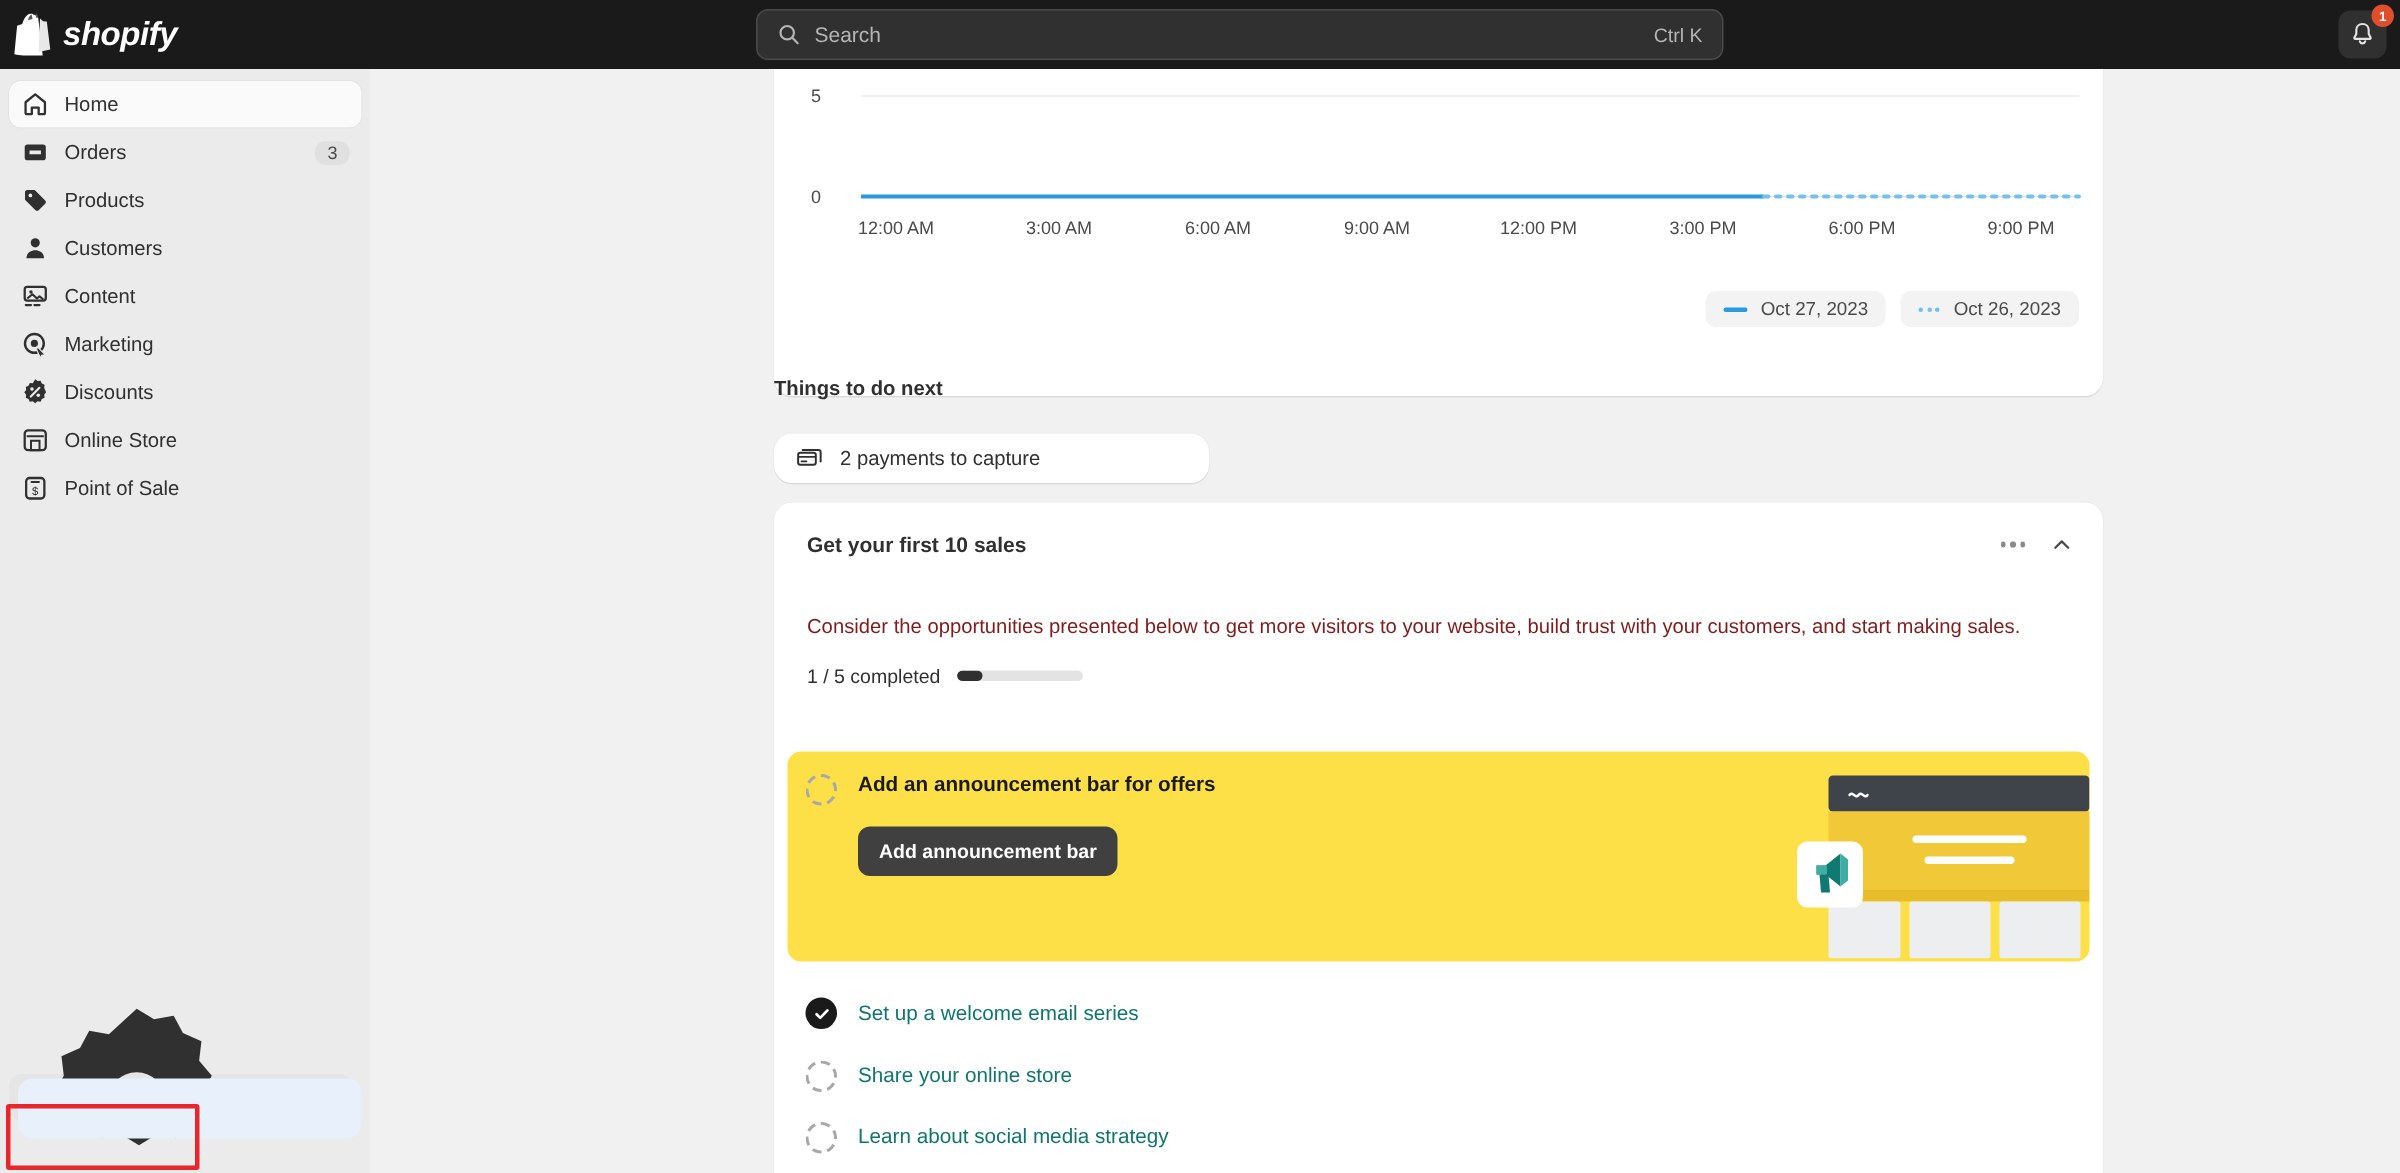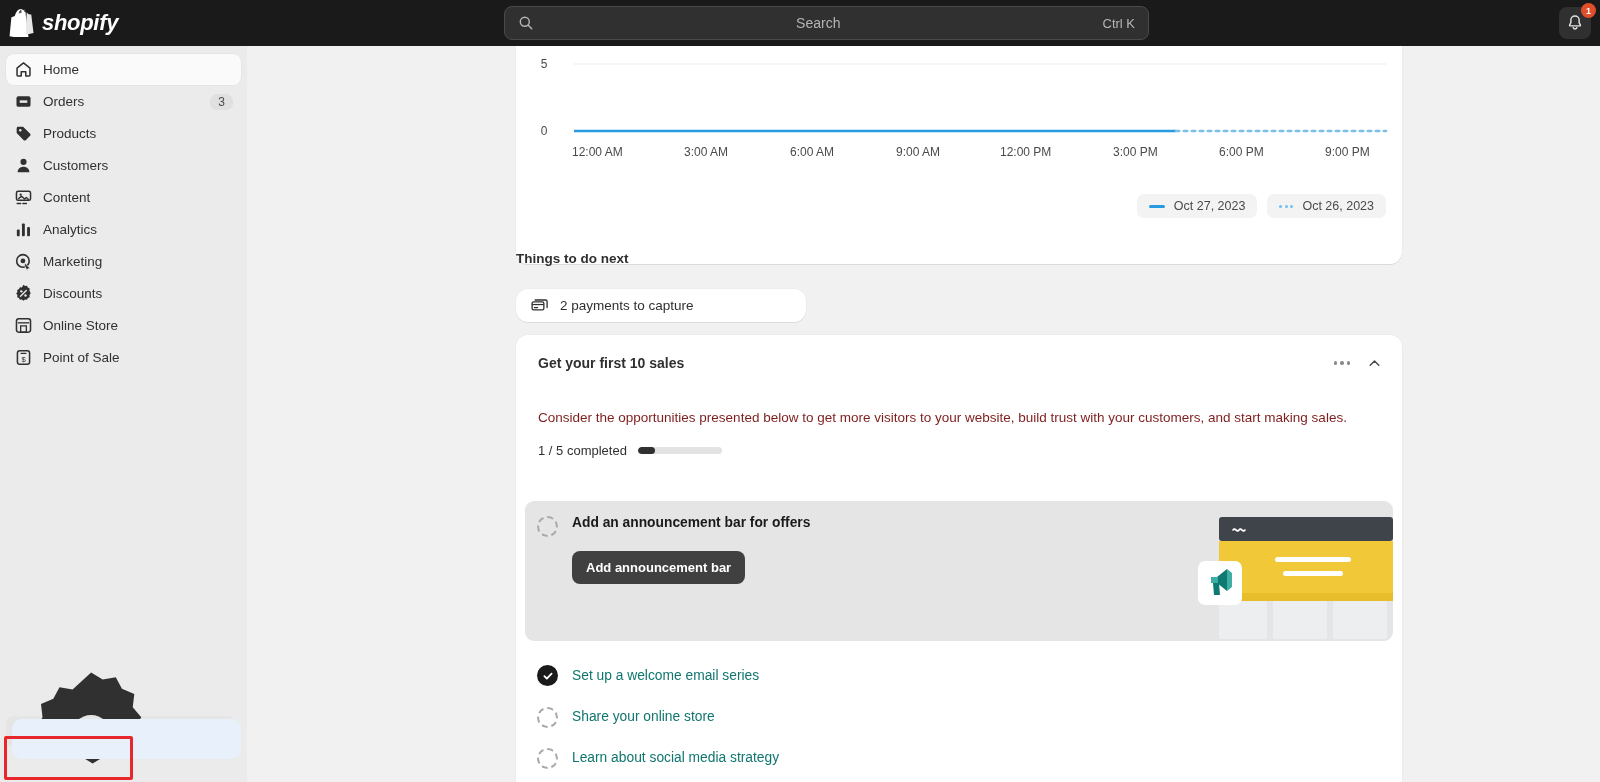--- a/index.html
+++ b/index.html
@@ -7,21 +7,21 @@
     width: 1600px; height: 782px;
     font-family: "Liberation Sans", sans-serif;
     background: #f1f1f1;
     overflow: hidden;
   }
   .app { position: relative; width: 1600px; height: 782px; }
 
   
   .topbar {
     position: absolute; top: 0; left: 0; width: 1600px; height: 46px;
-    background: #1a1a1a; display: flex; align-items: center; text-align: center;
+    background: #1a1a1a; display: flex; align-items: center;
   }
   .brand { display: flex; align-items: center; gap: 7px; padding-left: 9px; width: 240px; }
   .brand-logo { width: 26px; height: 28px; display: block; }
   .brand-name {
     color: #ffffff; font-size: 22px; font-weight: 700;
     font-style: italic; letter-spacing: -0.3px;
   }
   .search-wrap { position: absolute; left: 504px; top: 6px; width: 645px; height: 34px; }
   .search-box {
     width: 100%; height: 100%; background: #303030;
@@ -134,21 +134,21 @@
   .progress-row {
     display: flex; align-items: center; gap: 11px;
     padding: 14px 22px 0 22px; font-size: 13px; color: #303030;
   }
   .bar { width: 84px; height: 7px; border-radius: 4px; background: #e3e3e3; overflow: hidden; }
   .bar > span { display: block; height: 100%; background: #303030; border-radius: 4px; }
 
   
   .task-exp {
     position: absolute; left: 9px; top: 166px; width: 868px; height: 140px;
-    background: #e5e5e5; border-radius: 9px;
+    background: #fde047; border-radius: 9px;
   }
   .task-exp-body { position: absolute; left: 12px; top: 14px; width: 610px; }
   .task-row-head { display: flex; align-items: flex-start; gap: 14px; }
   .circ-dashed {
     width: 21px; height: 21px; border-radius: 50%; flex: 0 0 auto;
     border: 2px dashed #a8a8a8; margin-top: 1px;
   }
   .circ-done {
     width: 21px; height: 21px; border-radius: 50%; flex: 0 0 auto;
     background: #1a1a1a; display: flex; align-items: center; justify-content: center;
@@ -244,28 +244,20 @@
       <svg class="ic" viewBox="0 0 20 20">
         <rect x="2.6" y="3.4" width="14.8" height="9.6" rx="1.8" fill="none" stroke="#303030" stroke-width="1.6"></rect>
         <circle cx="7" cy="7" r="1.2" fill="#303030"></circle>
         <path d="M4.4 11.6 8 8.6l3.2 3 1.8-1.6 2.6 2.3" fill="none" stroke="#303030" stroke-width="1.5" stroke-linejoin="round"></path>
         <line x1="3.4" y1="16.2" x2="7" y2="16.2" stroke="#303030" stroke-width="1.6" stroke-linecap="round"></line>
         <line x1="9.4" y1="16.2" x2="13" y2="16.2" stroke="#303030" stroke-width="1.6" stroke-linecap="round"></line>
       </svg>
       <span class="nav-label">Content</span>
     </div>
 
-    <div class="nav-item">
-      <svg class="ic" viewBox="0 0 20 20">
-        <rect x="3" y="10" width="3" height="7" rx="1" fill="#303030"></rect>
-        <rect x="8.4" y="3.6" width="3" height="13.4" rx="1" fill="#303030"></rect>
-        <rect x="13.8" y="7.4" width="3" height="9.6" rx="1" fill="#303030"></rect>
-      </svg>
-      <span class="nav-label">Analytics</span>
-    </div>
 
     <div class="nav-item">
       <svg class="ic" viewBox="0 0 20 20">
         <circle cx="9.4" cy="9.4" r="6.6" fill="none" stroke="#303030" stroke-width="1.7"></circle>
         <circle cx="9.4" cy="9.4" r="2.5" fill="#303030"></circle>
         <path d="M11.4 11.6 17 17.4l-2.6.4-.6 2.2-2.8-6.2z" fill="#303030" stroke="#ebebeb" stroke-width=".8"></path>
       </svg>
       <span class="nav-label">Marketing</span>
     </div>
 

